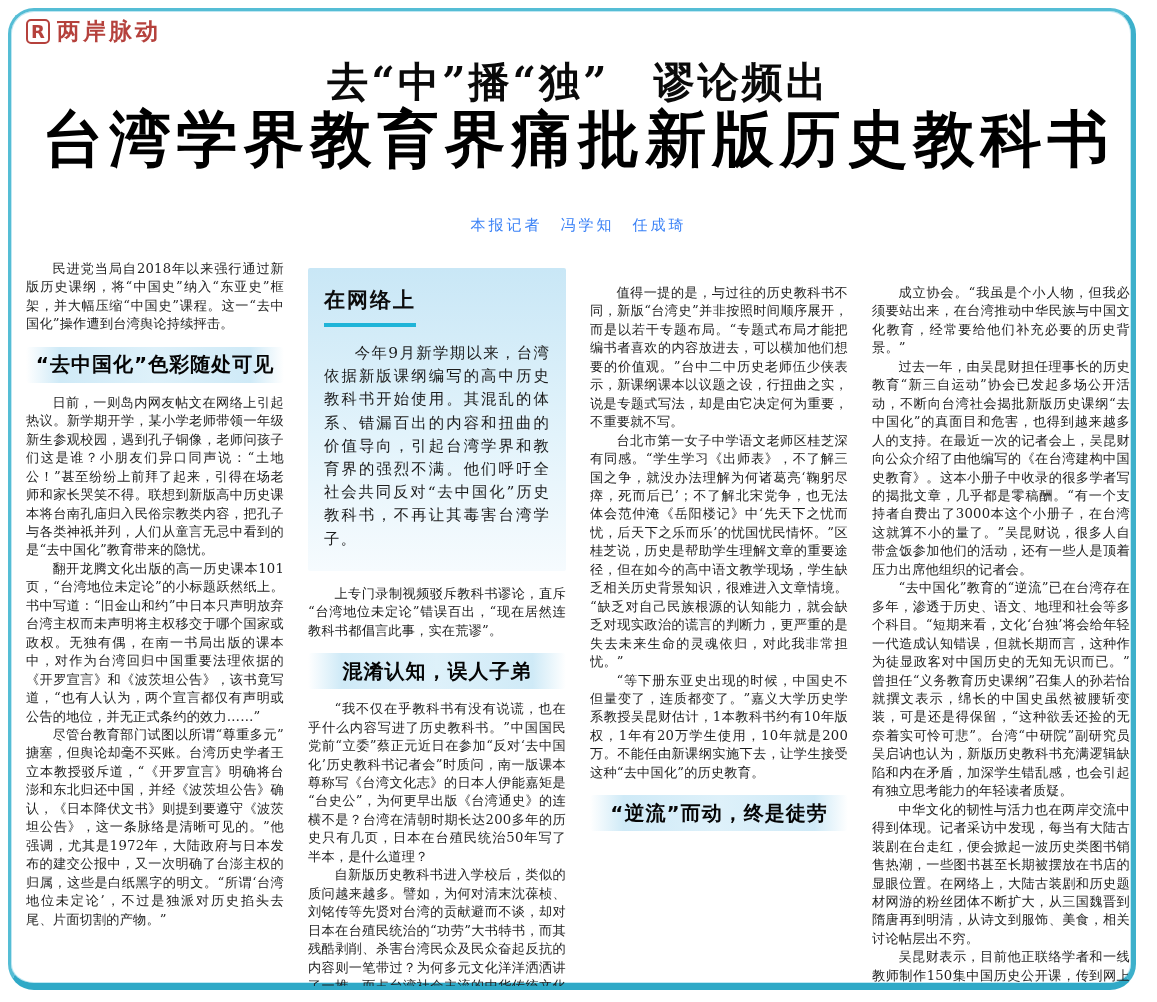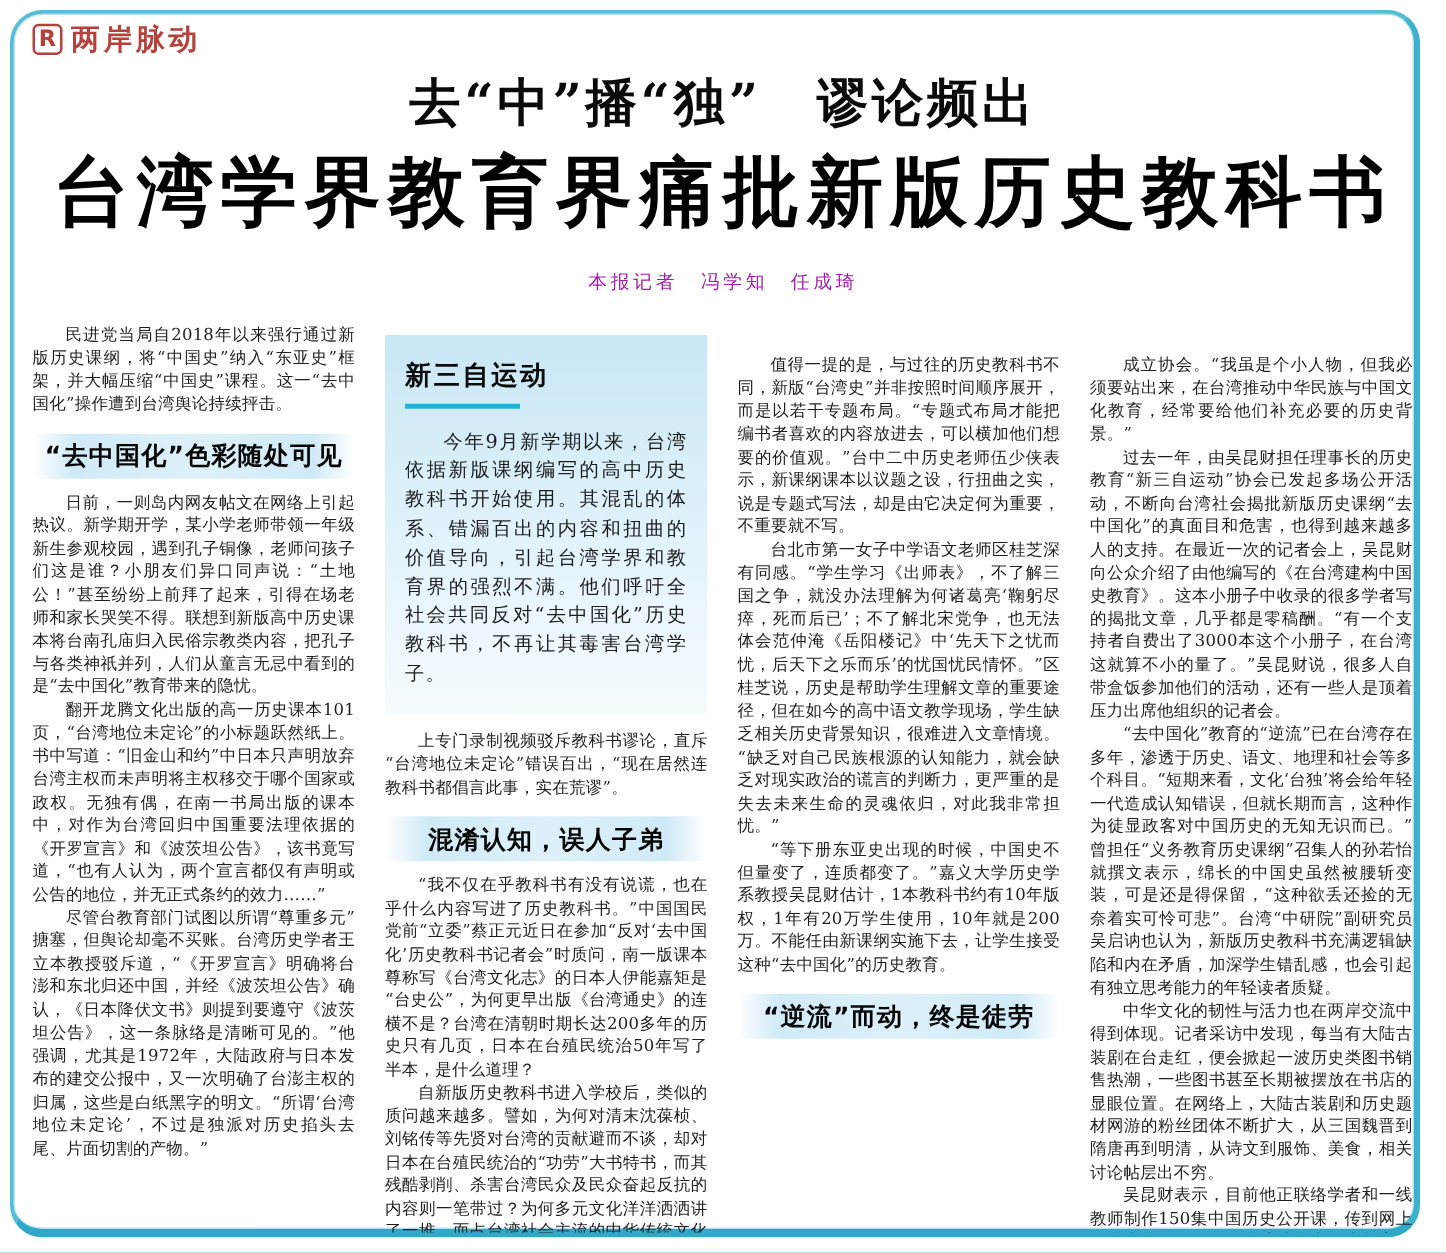--- a/index.html
+++ b/index.html
@@ -26,28 +26,28 @@
   }
   .logo-text{
     font:900 23px "DejaVu Sans","Liberation Sans",sans-serif;
     letter-spacing:3px;
   }
   .kicker{
     position:absolute;top:55px;left:0;width:100%;text-align:center;
     font-weight:700;font-size:41px;letter-spacing:3px;color:#0a0a0a;
   }
   .headline{
-    position:absolute;top:113px;left:0;width:100%;text-align:center;
+    position:absolute;top:99px;left:0;width:100%;text-align:center;
     font-family:"DejaVu Sans","Liberation Sans",sans-serif;
     font-weight:900;font-size:61px;letter-spacing:6px;color:#000;
     white-space:nowrap;
   }
   .byline{
     position:absolute;top:216px;left:0;width:100%;text-align:center;
-    font-size:15px;letter-spacing:3px;color:#a21caf;
+    font-size:15px;letter-spacing:3px;color:#3b82f6;
   }
   .content{
     position:absolute;left:26px;top:250px;width:1104px;height:736px;
     display:flex;gap:24px;overflow:hidden;
   }
   .colm{flex:1;overflow:hidden;}
   .pad-a{padding-top:10px;}
   .pad-b{padding-top:14px;}
   .pad-c{padding-top:34px;}
   .pad-d{padding-top:34px;}
@@ -97,21 +97,21 @@
     <p class="para">民进党当局自2018年以来强行通过新版历史课纲，将“中国史”纳入“东亚史”框架，并大幅压缩“中国史”课程。这一“去中国化”操作遭到台湾舆论持续抨击。</p>
     <div class="sec-head">“去中国化”色彩随处可见</div>
     <p class="para">日前，一则岛内网友帖文在网络上引起热议。新学期开学，某小学老师带领一年级新生参观校园，遇到孔子铜像，老师问孩子们这是谁？小朋友们异口同声说：“土地公！”甚至纷纷上前拜了起来，引得在场老师和家长哭笑不得。联想到新版高中历史课本将台南孔庙归入民俗宗教类内容，把孔子与各类神祇并列，人们从童言无忌中看到的是“去中国化”教育带来的隐忧。</p>
     <p class="para">翻开龙腾文化出版的高一历史课本101页，“台湾地位未定论”的小标题跃然纸上。书中写道：“旧金山和约”中日本只声明放弃台湾主权而未声明将主权移交于哪个国家或政权。无独有偶，在南一书局出版的课本中，对作为台湾回归中国重要法理依据的《开罗宣言》和《波茨坦公告》，该书竟写道，“也有人认为，两个宣言都仅有声明或公告的地位，并无正式条约的效力……”</p>
     <p class="para">尽管台教育部门试图以所谓“尊重多元”搪塞，但舆论却毫不买账。台湾历史学者王立本教授驳斥道，“《开罗宣言》明确将台澎和东北归还中国，并经《波茨坦公告》确认，《日本降伏文书》则提到要遵守《波茨坦公告》，这一条脉络是清晰可见的。”他强调，尤其是1972年，大陆政府与日本发布的建交公报中，又一次明确了台澎主权的归属，这些是白纸黑字的明文。“所谓‘台湾地位未定论’，不过是独派对历史掐头去尾、片面切割的产物。”</p>
 
   </div>
 
   <div class="colm pad-b">
     <div class="corebox">
-      <div class="corebox-title">新三自运动</div>
+      <div class="corebox-title">在网络上</div>
       <div class="corebox-bar"></div>
       <div class="corebox-body">今年9月新学期以来，台湾依据新版课纲编写的高中历史教科书开始使用。其混乱的体系、错漏百出的内容和扭曲的价值导向，引起台湾学界和教育界的强烈不满。他们呼吁全社会共同反对“去中国化”历史教科书，不再让其毒害台湾学子。</div>
     </div>
     <p class="para">上专门录制视频驳斥教科书谬论，直斥“台湾地位未定论”错误百出，“现在居然连教科书都倡言此事，实在荒谬”。</p>
     <div class="sec-head">混淆认知，误人子弟</div>
     <p class="para">“我不仅在乎教科书有没有说谎，也在乎什么内容写进了历史教科书。”中国国民党前“立委”蔡正元近日在参加“反对‘去中国化’历史教科书记者会”时质问，南一版课本尊称写《台湾文化志》的日本人伊能嘉矩是“台史公”，为何更早出版《台湾通史》的连横不是？台湾在清朝时期长达200多年的历史只有几页，日本在台殖民统治50年写了半本，是什么道理？</p>
     <p class="para">自新版历史教科书进入学校后，类似的质问越来越多。譬如，为何对清末沈葆桢、刘铭传等先贤对台湾的贡献避而不谈，却对日本在台殖民统治的“功劳”大书特书，而其残酷剥削、杀害台湾民众及民众奋起反抗的内容则一笔带过？为何多元文化洋洋洒洒讲了一堆，而占台湾社会主流的中华传统文化和习俗则鲜少被论及？为何“原住民”占台湾人口总数不足3%，却占“台湾史”全册15%的分量……</p>
   </div>
 
   <div class="colm pad-c">

